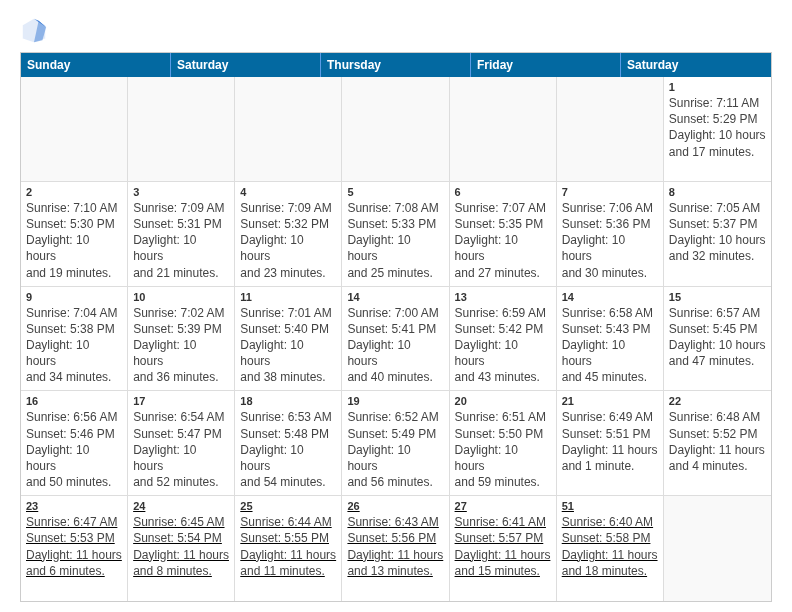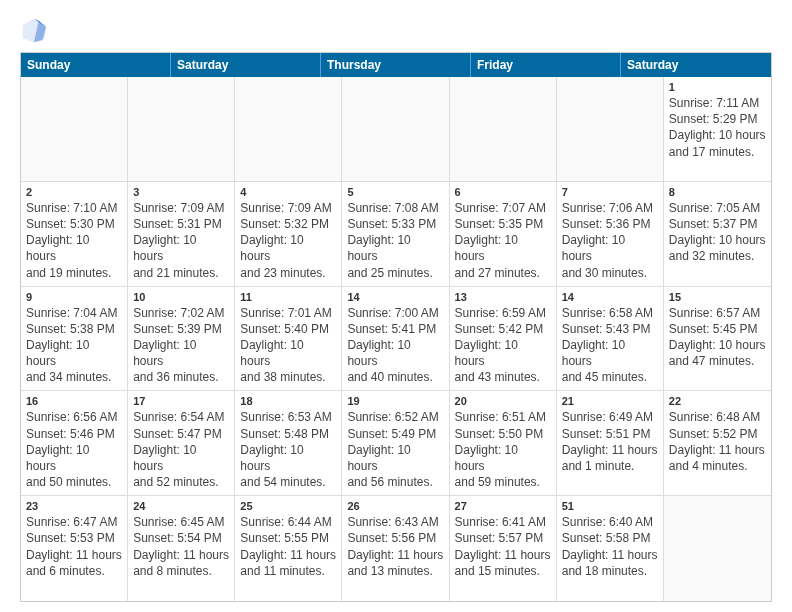--- a/index.html
+++ b/index.html
@@ -75,21 +75,21 @@
     .cal-body {
       flex: 1;
       display: grid;
       grid-template-rows: repeat(5, 1fr);
     }
     .cal-row {
       display: grid;
       grid-template-columns: repeat(7, 1fr);
       border-bottom: 1px solid #ddd;
     }
-    .cal-row:last-child { border-bottom: none; }
+    .cal-row:last-child { border-bottom: none; text-decoration: underline; }
     .cal-cell {
       border-right: 1px solid #ddd;
       padding: 4px 5px;
       font-size: 9.5px;
       color: #333;
       vertical-align: top;
       min-height: 0;
       background: #fff;
     }
     .cal-cell:last-child { border-right: none; }

